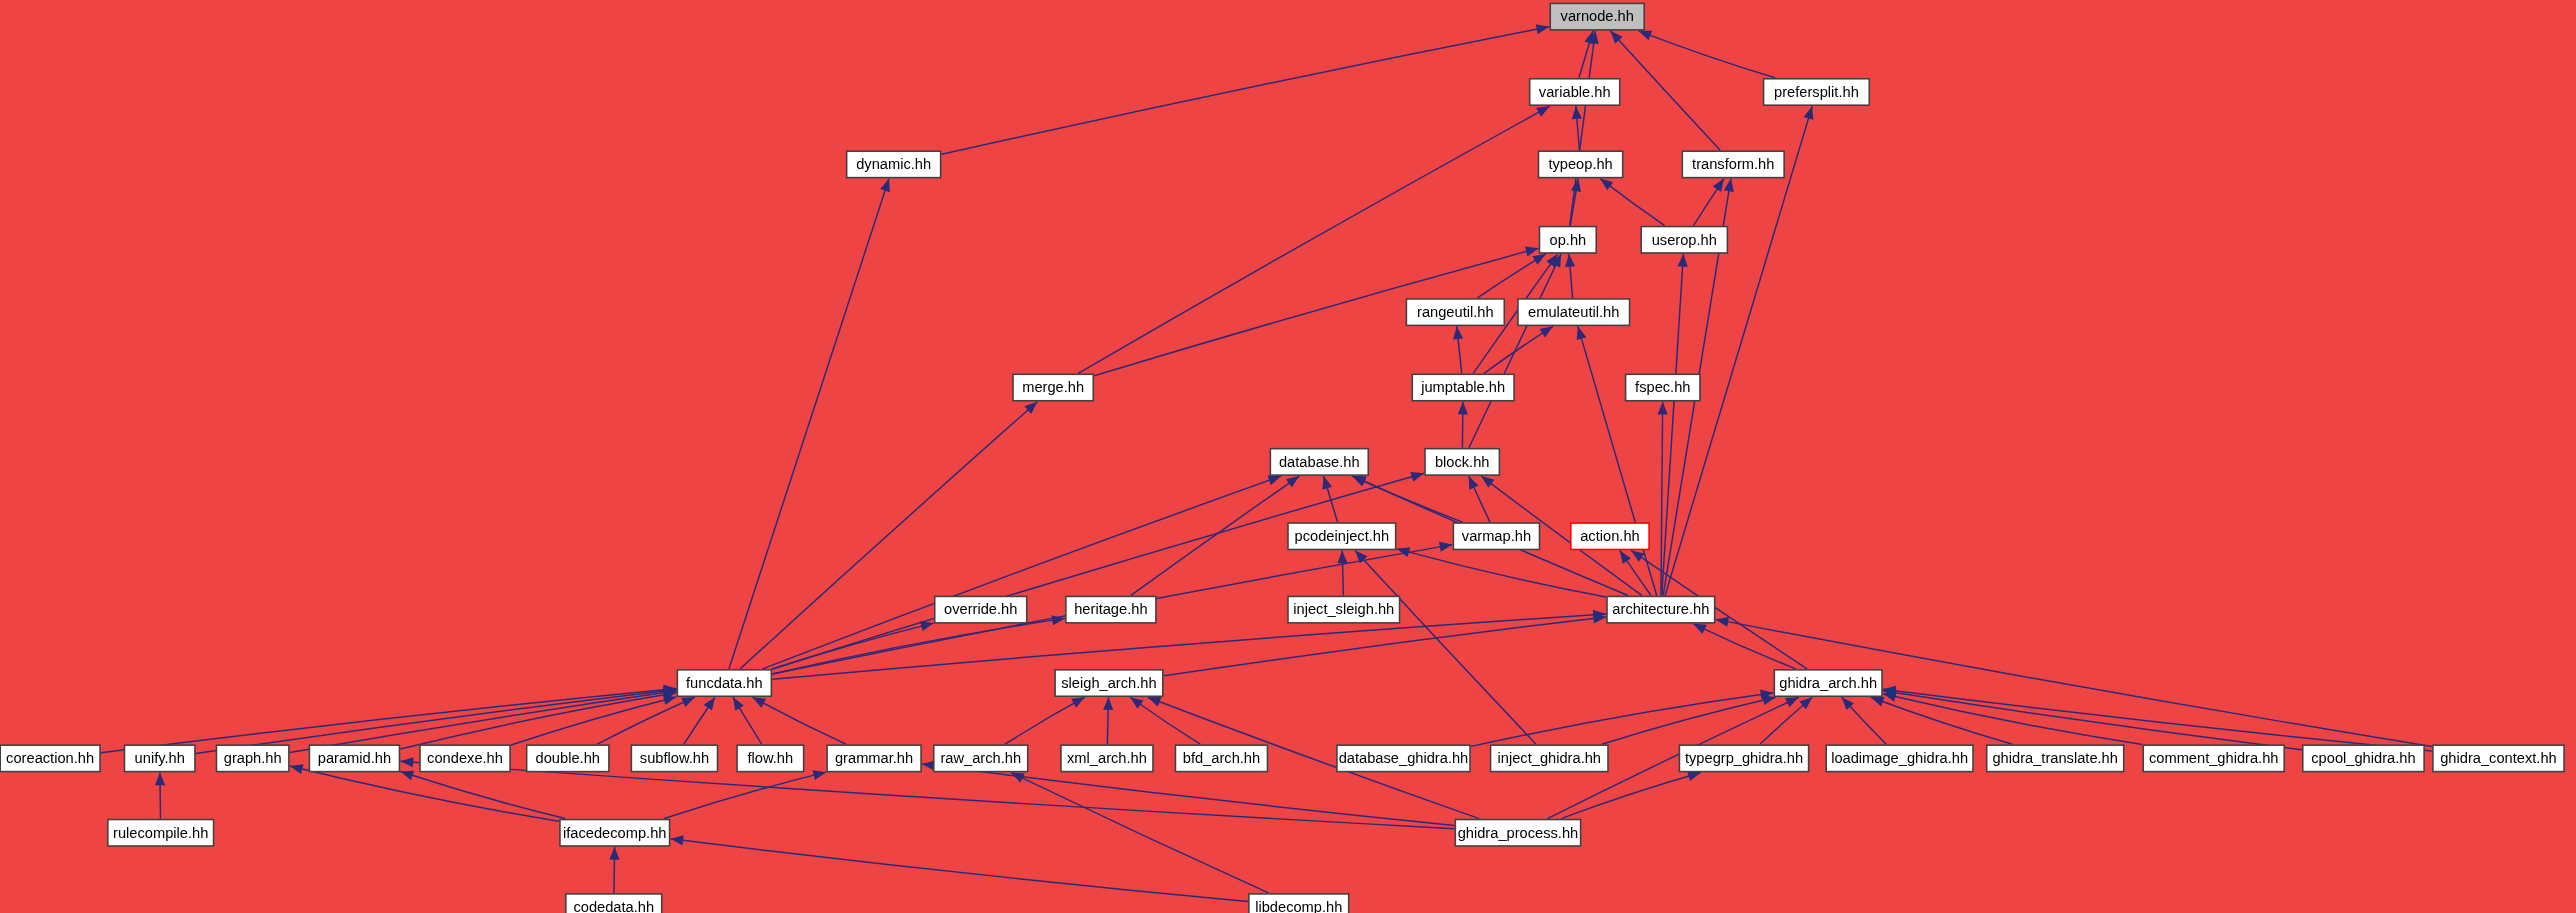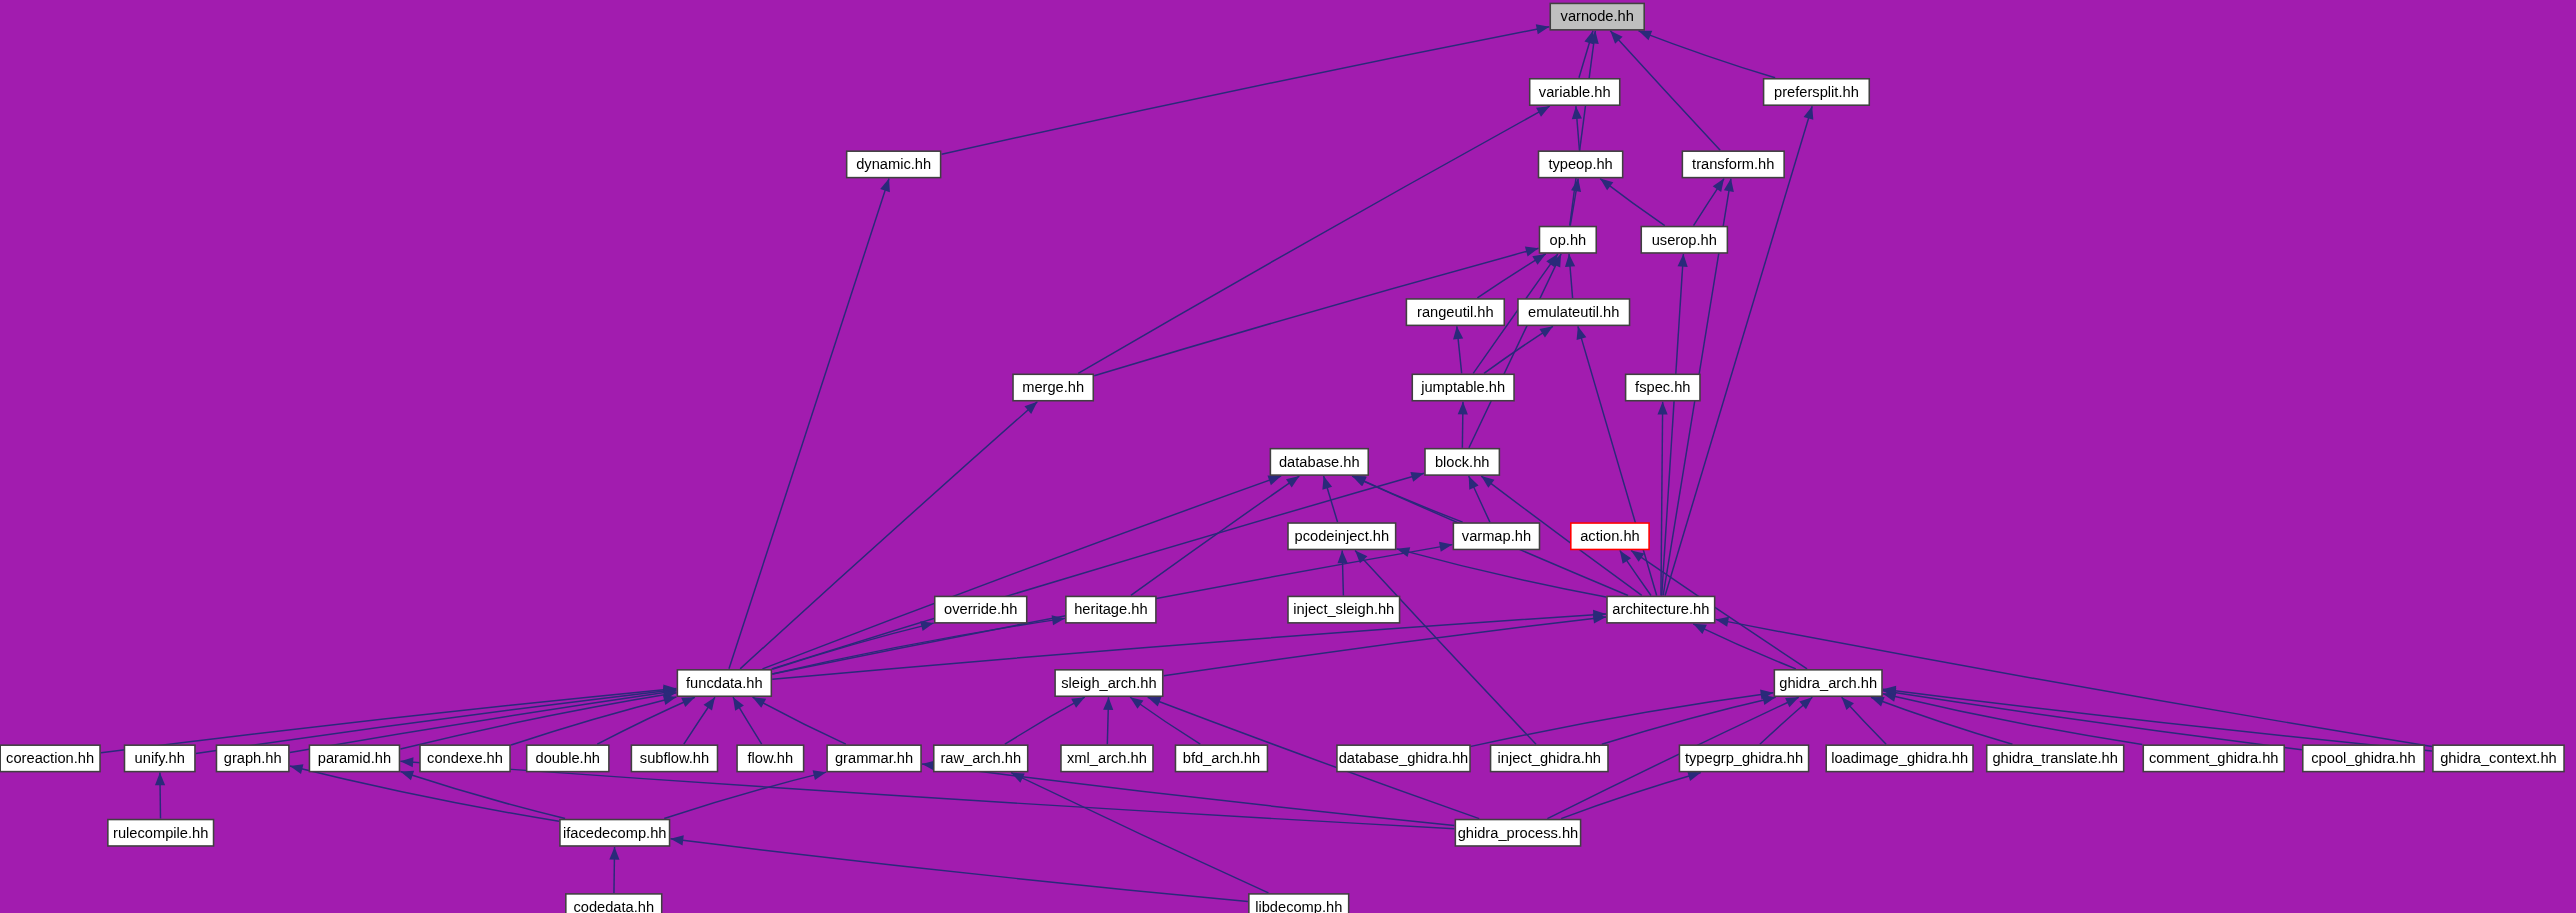--- a/index.html
+++ b/index.html
@@ -1,17 +1,17 @@
 <!DOCTYPE html>
 <html><head>
 <meta charset="utf-8">
 <style>
   html,body{margin:0;padding:0;background:#ffffff;}
   body{font-family:"Liberation Sans", sans-serif;}
-  #graph-wrap{position:relative;width:2576px;height:913px;background:#a21caf;overflow:hidden;}
+  #graph-wrap{position:relative;width:2576px;height:913px;background:#ef4444;overflow:hidden;}
   svg#depgraph{display:block;width:2576px;height:913px;}
   .node-rect{fill:#ffffff;stroke:#404040;stroke-width:1.6;}
   .node-rect.root{fill:#bfbfbf;stroke:#404040;stroke-width:1.6;}
   .node-rect.alert{fill:#ffffff;stroke:#ff0000;stroke-width:1.6;}
   .node-label{font-family:"Liberation Sans", sans-serif;font-size:15px;fill:#000000;
                text-anchor:middle;dominant-baseline:middle;}
   .edge{fill:none;stroke:#2a2a7a;stroke-width:1.5;}
   .arrow-head{fill:#2a2a7a;}
 </style>
 </head>

